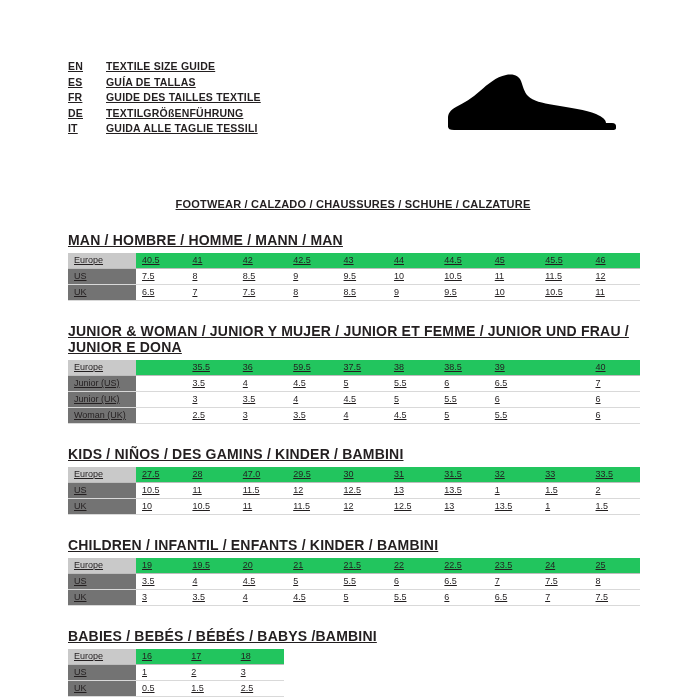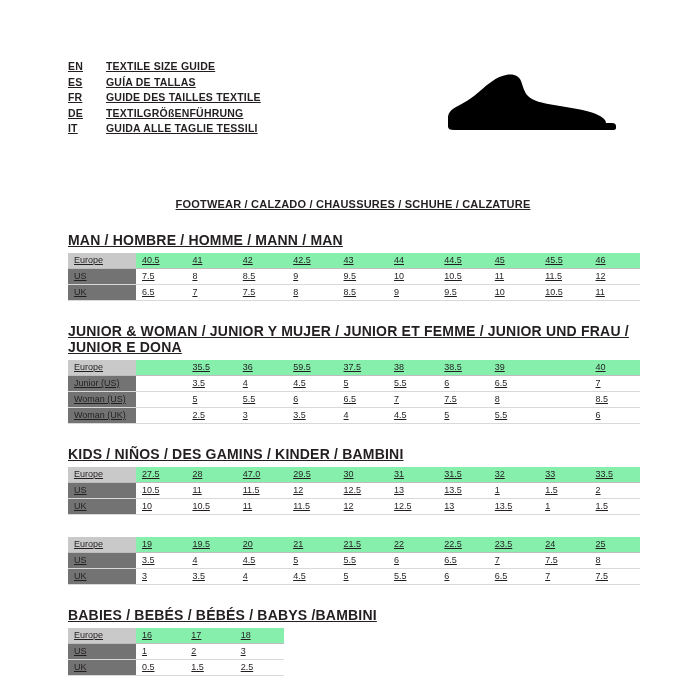--- a/index.html
+++ b/index.html
@@ -78,21 +78,21 @@
     table-layout: fixed;
   }
   table.sizes td {
     height: 15px;
     line-height: 15px;
     padding: 0 0 0 6px;
     border-bottom: 1px solid #d9d9d9;
     white-space: nowrap;
   }
   table.sizes tr.head td {
-    background: #86efac;
+    background: #22c55e;
     font-weight: normal;
     border-bottom: 1px solid #bdbdbd;
   }
   table.sizes tr.head td.rowlab {
     background: #c9c9c9;
     margin-top: 32px;
   }
   table.sizes td.rowlab {
     background: #737373;
   }
@@ -209,31 +209,31 @@
           <td>4</td>
           <td>4.5</td>
           <td>5</td>
           <td>5.5</td>
           <td>6</td>
           <td>6.5</td>
           <td></td>
           <td>7</td>
         </tr>
         <tr>
-          <td class="rowlab">Woman (US)</td>
-          <td></td>
-          <td>5</td>
-          <td>5.5</td>
-          <td>6</td>
-          <td>6.5</td>
-          <td>7</td>
-          <td>7.5</td>
-          <td>8</td>
-          <td></td>
-          <td>8.5</td>
+          <td class="rowlab">Junior (UK)</td>
+          <td></td>
+          <td>3</td>
+          <td>3.5</td>
+          <td>4</td>
+          <td>4.5</td>
+          <td>5</td>
+          <td>5.5</td>
+          <td>6</td>
+          <td></td>
+          <td>6</td>
         </tr>
         <tr>
           <td class="rowlab">Woman (UK)</td>
           <td></td>
           <td>2.5</td>
           <td>3</td>
           <td>3.5</td>
           <td>4</td>
           <td>4.5</td>
           <td>5</td>
@@ -286,20 +286,21 @@
           <td>13</td>
           <td>13.5</td>
           <td>1</td>
           <td>1.5</td>
         </tr>
       </tbody>
     </table>
   </div>
 
   <div class="group">
+    <div class="group-title">CHILDREN / INFANTIL / ENFANTS / KINDER / BAMBINI</div>
     <table class="sizes w-full">
       <tbody>
         <tr class="head">
           <td class="rowlab" style="width:62px">Europe</td>
           <td>19</td>
           <td>19.5</td>
           <td>20</td>
           <td>21</td>
           <td>21.5</td>
           <td>22</td>

